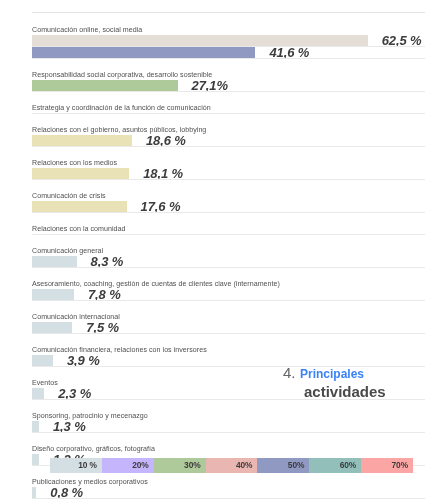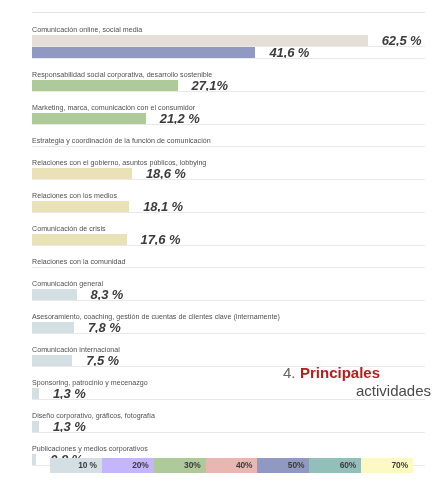--- a/index.html
+++ b/index.html
@@ -109,31 +109,31 @@
     width: 148px;
     text-align: left;
     line-height: 18px;
   }
   #title-num {
     font-size: 15px;
     font-weight: normal;
     color: #666666;
   }
   #title-text {
+    font-size: 12px;
+    font-weight: bold;
+    color: #3b82f6;
+    text-align: center;
+  }
+  #title-line2 {
     font-size: 15px;
     font-weight: bold;
-    color: #b91c1c;
-    text-align: center;
-  }
-  #title-line2 {
-    font-size: 15px;
-    font-weight: normal;
     color: #4a4a4a;
     display: block;
-    text-align: right;
+    margin-left: 21px;
   }
 
   #top-rule {
     position: absolute;
     left: 32px;
     top: 12px;
     width: 393px;
     height: 1px;
     background: #e4e4e4;
   }
@@ -163,28 +163,20 @@
       </div>
       <div class="bar-group">
         <div class="cat-label">Responsabilidad social corporativa, desarrollo sostenible</div>
         <div class="bar-row">
           <div class="bar" style="width: 145.527px; background: rgb(174, 201, 154);"></div>
           <div class="bar-value">27,1%</div>
         </div>
         <div class="sep"></div>
       </div>
       <div class="bar-group">
-        <div class="cat-label">Marketing, marca, comunicación con el consumidor</div>
-        <div class="bar-row">
-          <div class="bar" style="width: 113.844px; background: rgb(174, 201, 154);"></div>
-          <div class="bar-value">21,2 %</div>
-        </div>
-        <div class="sep"></div>
-      </div>
-      <div class="bar-group">
         <div class="cat-label">Estrategia y coordinación de la función de comunicación</div>
         <div class="sep"></div>
       </div>
       <div class="bar-group">
         <div class="cat-label">Relaciones con el gobierno, asuntos públicos, lobbying</div>
         <div class="bar-row">
           <div class="bar" style="width: 99.882px; background: rgb(232, 226, 182);"></div>
           <div class="bar-value">18,6 %</div>
         </div>
         <div class="sep"></div>
@@ -223,20 +215,36 @@
           <div class="bar" style="width: 41.886px; background: rgb(212, 223, 227);"></div>
           <div class="bar-value">7,8 %</div>
         </div>
         <div class="sep"></div>
       </div>
       <div class="bar-group">
         <div class="cat-label">Comunicación internacional</div>
         <div class="bar-row">
           <div class="bar" style="width: 40.275px; background: rgb(212, 223, 227);"></div>
           <div class="bar-value">7,5 %</div>
+        </div>
+        <div class="sep"></div>
+      </div>
+      <div class="bar-group">
+        <div class="cat-label">Comunicación financiera, relaciones con los inversores</div>
+        <div class="bar-row">
+          <div class="bar" style="width: 20.943px; background: rgb(212, 223, 227);"></div>
+          <div class="bar-value">3,9 %</div>
+        </div>
+        <div class="sep"></div>
+      </div>
+      <div class="bar-group">
+        <div class="cat-label">Eventos</div>
+        <div class="bar-row">
+          <div class="bar" style="width: 12.351px; background: rgb(212, 223, 227);"></div>
+          <div class="bar-value">2,3 %</div>
         </div>
         <div class="sep"></div>
       </div>
       <div class="bar-group">
         <div class="cat-label">Sponsoring, patrocinio y mecenazgo</div>
         <div class="bar-row">
           <div class="bar" style="width: 6.981px; background: rgb(212, 223, 227);"></div>
           <div class="bar-value">1,3 %</div>
         </div>
         <div class="sep"></div>
@@ -271,21 +279,21 @@
       </div>
       <div class="axis-seg" style="background: rgb(233, 182, 178);">
         <span class="axis-seg-label">40%</span>
       </div>
       <div class="axis-seg" style="background: rgb(144, 153, 194);">
         <span class="axis-seg-label">50%</span>
       </div>
       <div class="axis-seg" style="background: rgb(147, 191, 187);">
         <span class="axis-seg-label">60%</span>
       </div>
-      <div class="axis-seg" style="background: #fef9c3;">
+      <div class="axis-seg" style="background: #fca5a5;">
         <span class="axis-seg-label">70%</span>
       </div>
     </div>
 
   <div id="title-block">
     <span id="title-num">4.</span>
     <span id="title-text">Principales</span>
     <span id="title-line2">actividades</span>
   </div>
 

